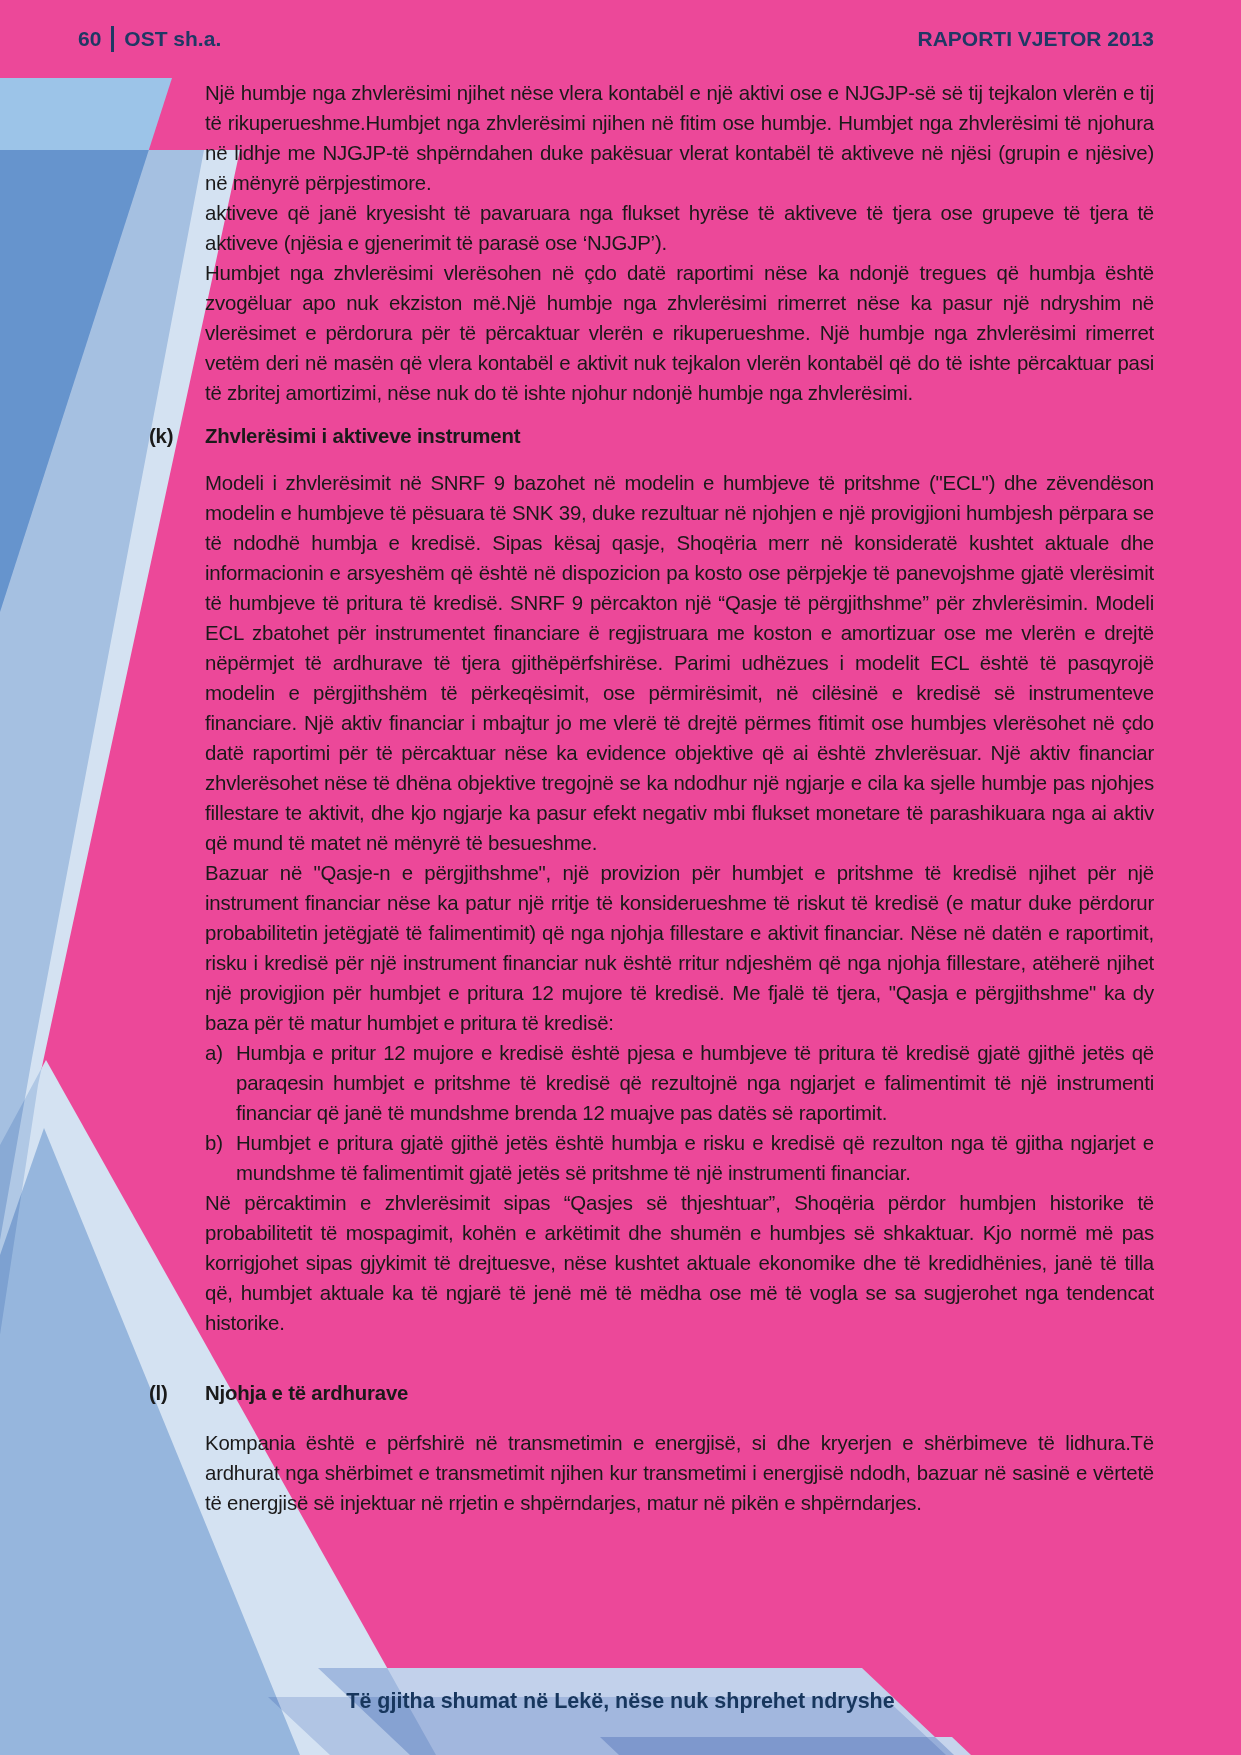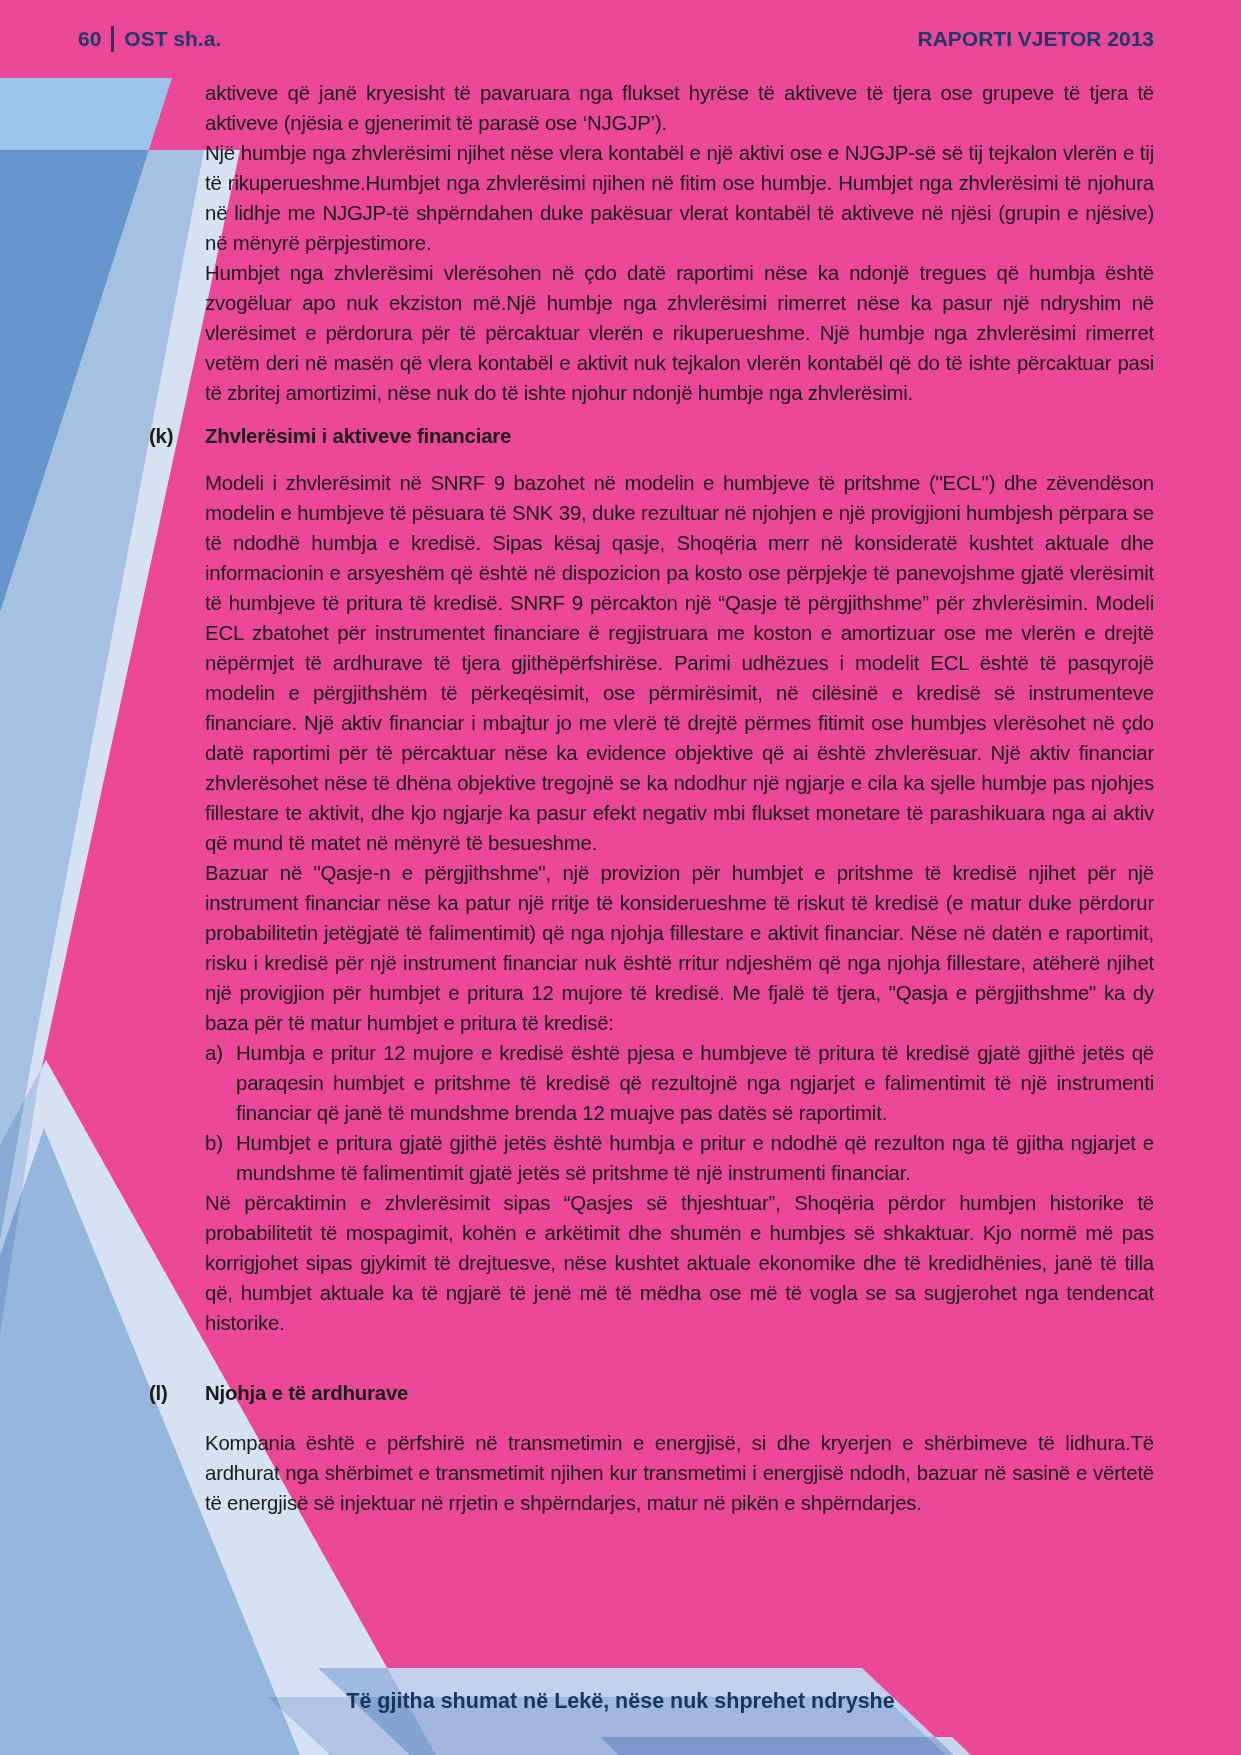--- a/index.html
+++ b/index.html
@@ -59,39 +59,39 @@
   <header class="page-header">
     <span class="pageno-wrap">
       <span>60</span>
       <span class="vbar"></span>
       <span>OST sh.a.</span>
     </span>
     <span>RAPORTI VJETOR 2013</span>
   </header>
 
   <main class="text-col">
+    <p>Një humbje nga zhvlerësimi njihet nëse vlera kontabël e një aktivi ose e NJGJP-së së tij tejkalon vlerën e tij të rikuperueshme.Humbjet nga zhvlerësimi njihen në fitim ose humbje. Humbjet nga zhvlerësimi të njohura në lidhje me NJGJP-të shpërndahen duke pakësuar vlerat kontabël të aktiveve në njësi (grupin e njësive) në mënyrë përpjestimore.</p>
     <p>aktiveve që janë kryesisht të pavaruara nga flukset hyrëse të aktiveve të tjera ose grupeve të tjera të aktiveve (njësia e gjenerimit të parasë ose ‘NJGJP’).</p>
-    <p>Një humbje nga zhvlerësimi njihet nëse vlera kontabël e një aktivi ose e NJGJP-së së tij tejkalon vlerën e tij të rikuperueshme.Humbjet nga zhvlerësimi njihen në fitim ose humbje. Humbjet nga zhvlerësimi të njohura në lidhje me NJGJP-të shpërndahen duke pakësuar vlerat kontabël të aktiveve në njësi (grupin e njësive) në mënyrë përpjestimore.</p>
     <p>Humbjet nga zhvlerësimi vlerësohen në çdo datë raportimi nëse ka ndonjë tregues që humbja është zvogëluar apo nuk ekziston më.Një humbje nga zhvlerësimi rimerret nëse ka pasur një ndryshim në vlerësimet e përdorura për të përcaktuar vlerën e rikuperueshme. Një humbje nga zhvlerësimi rimerret vetëm deri në masën që vlera kontabël e aktivit nuk tejkalon vlerën kontabël që do të ishte përcaktuar pasi të zbritej amortizimi, nëse nuk do të ishte njohur ndonjë humbje nga zhvlerësimi.</p>
 
     <div class="heading-row">
       <span class="h-label">(k)</span>
-      <span>Zhvlerësimi i aktiveve financiare</span>
+      <span>Zhvlerësimi i aktiveve instrument</span>
     </div>
 
     <p>Modeli i zhvlerësimit në SNRF 9 bazohet në modelin e humbjeve të pritshme ("ECL") dhe zëvendëson modelin e humbjeve të pësuara të SNK 39, duke rezultuar në njohjen e një provigjioni humbjesh përpara se të ndodhë humbja e kredisë. Sipas kësaj qasje, Shoqëria merr në konsideratë kushtet aktuale dhe informacionin e arsyeshëm që është në dispozicion pa kosto ose përpjekje të panevojshme gjatë vlerësimit të humbjeve të pritura të kredisë. SNRF 9 përcakton një “Qasje të përgjithshme” për zhvlerësimin. Modeli ECL zbatohet për instrumentet financiare ë regjistruara me koston e amortizuar ose me vlerën e drejtë nëpërmjet të ardhurave të tjera gjithëpërfshirëse. Parimi udhëzues i modelit ECL është të pasqyrojë modelin e përgjithshëm të përkeqësimit, ose përmirësimit, në cilësinë e kredisë së instrumenteve financiare. Një aktiv financiar i mbajtur jo me vlerë të drejtë përmes fitimit ose humbjes vlerësohet në çdo datë raportimi për të përcaktuar nëse ka evidence objektive që ai është zhvlerësuar. Një aktiv financiar zhvlerësohet nëse të dhëna objektive tregojnë se ka ndodhur një ngjarje e cila ka sjelle humbje pas njohjes fillestare te aktivit, dhe kjo ngjarje ka pasur efekt negativ mbi flukset monetare të parashikuara nga ai aktiv që mund të matet në mënyrë të besueshme.</p>
     <p>Bazuar në "Qasje-n e përgjithshme", një provizion për humbjet e pritshme të kredisë njihet për një instrument financiar nëse ka patur një rritje të konsiderueshme të riskut të kredisë (e matur duke përdorur probabilitetin jetëgjatë të falimentimit) që nga njohja fillestare e aktivit financiar. Nëse në datën e raportimit, risku i kredisë për një instrument financiar nuk është rritur ndjeshëm që nga njohja fillestare, atëherë njihet një provigjion për humbjet e pritura 12 mujore të kredisë. Me fjalë të tjera, "Qasja e përgjithshme" ka dy baza për të matur humbjet e pritura të kredisë:</p>
 
     <div class="list-item">
       <span class="li-marker">a)</span>
       <span class="li-text">Humbja e pritur 12 mujore e kredisë është pjesa e humbjeve të pritura të kredisë gjatë gjithë jetës që paraqesin humbjet e pritshme të kredisë që rezultojnë nga ngjarjet e falimentimit të një instrumenti financiar që janë të mundshme brenda 12 muajve pas datës së raportimit.</span>
     </div>
     <div class="list-item">
       <span class="li-marker">b)</span>
-      <span class="li-text">Humbjet e pritura gjatë gjithë jetës është humbja e pritur e ndodhë që rezulton nga të gjitha ngjarjet e mundshme të falimentimit gjatë jetës së pritshme të një instrumenti financiar.</span>
+      <span class="li-text">Humbjet e pritura gjatë gjithë jetës është humbja e risku e kredisë që rezulton nga të gjitha ngjarjet e mundshme të falimentimit gjatë jetës së pritshme të një instrumenti financiar.</span>
     </div>
 
     <p>Në përcaktimin e zhvlerësimit sipas “Qasjes së thjeshtuar”, Shoqëria përdor humbjen historike të probabilitetit të mospagimit, kohën e arkëtimit dhe shumën e humbjes së shkaktuar. Kjo normë më pas korrigjohet sipas gjykimit të drejtuesve, nëse kushtet aktuale ekonomike dhe të kredidhënies, janë të tilla që, humbjet aktuale ka të ngjarë të jenë më të mëdha ose më të vogla se sa sugjerohet nga tendencat historike.</p>
 
     <div class="heading-row second">
       <span class="h-label">(l)</span>
       <span>Njohja e të ardhurave</span>
     </div>
 
     <p>Kompania është e përfshirë në transmetimin e energjisë, si dhe kryerjen e shërbimeve të lidhura.Të ardhurat nga shërbimet e transmetimit njihen kur transmetimi i energjisë ndodh, bazuar në sasinë e vërtetë të energjisë së injektuar në rrjetin e shpërndarjes, matur në pikën e shpërndarjes.</p>

